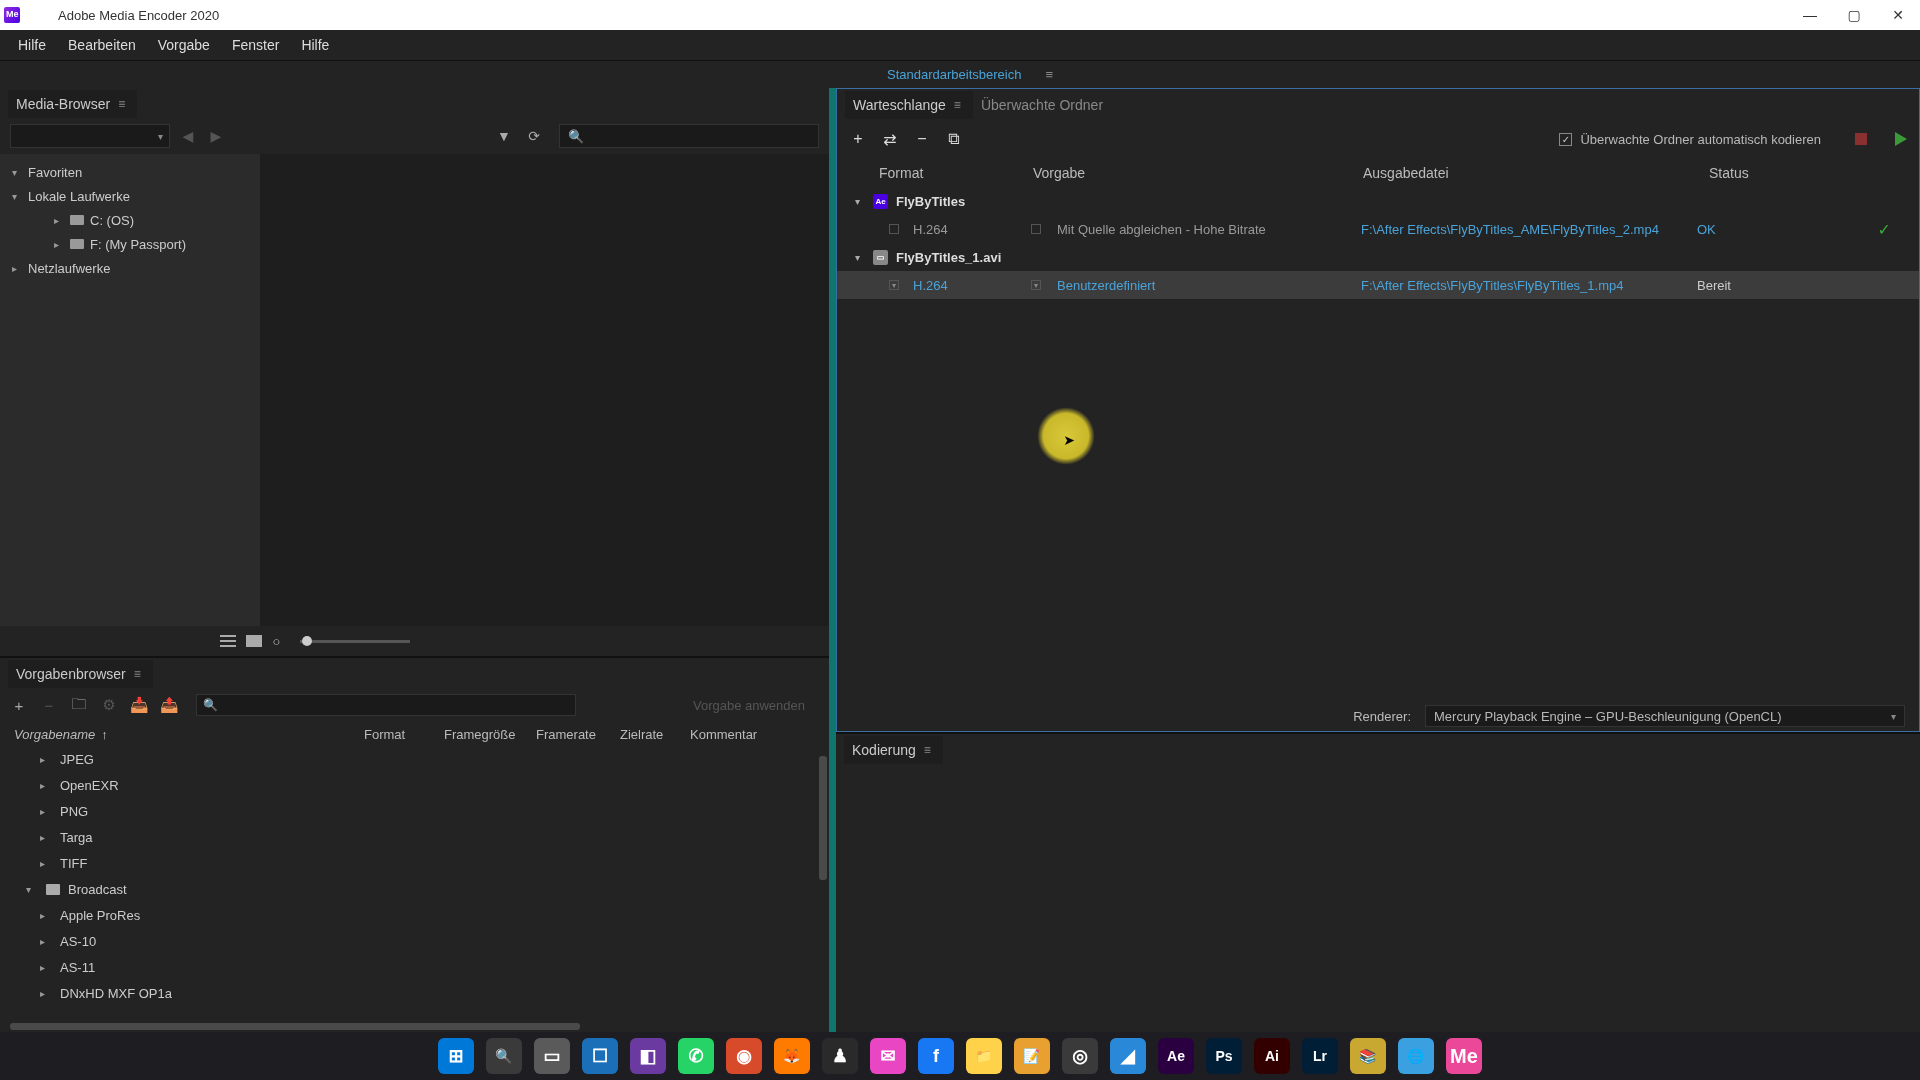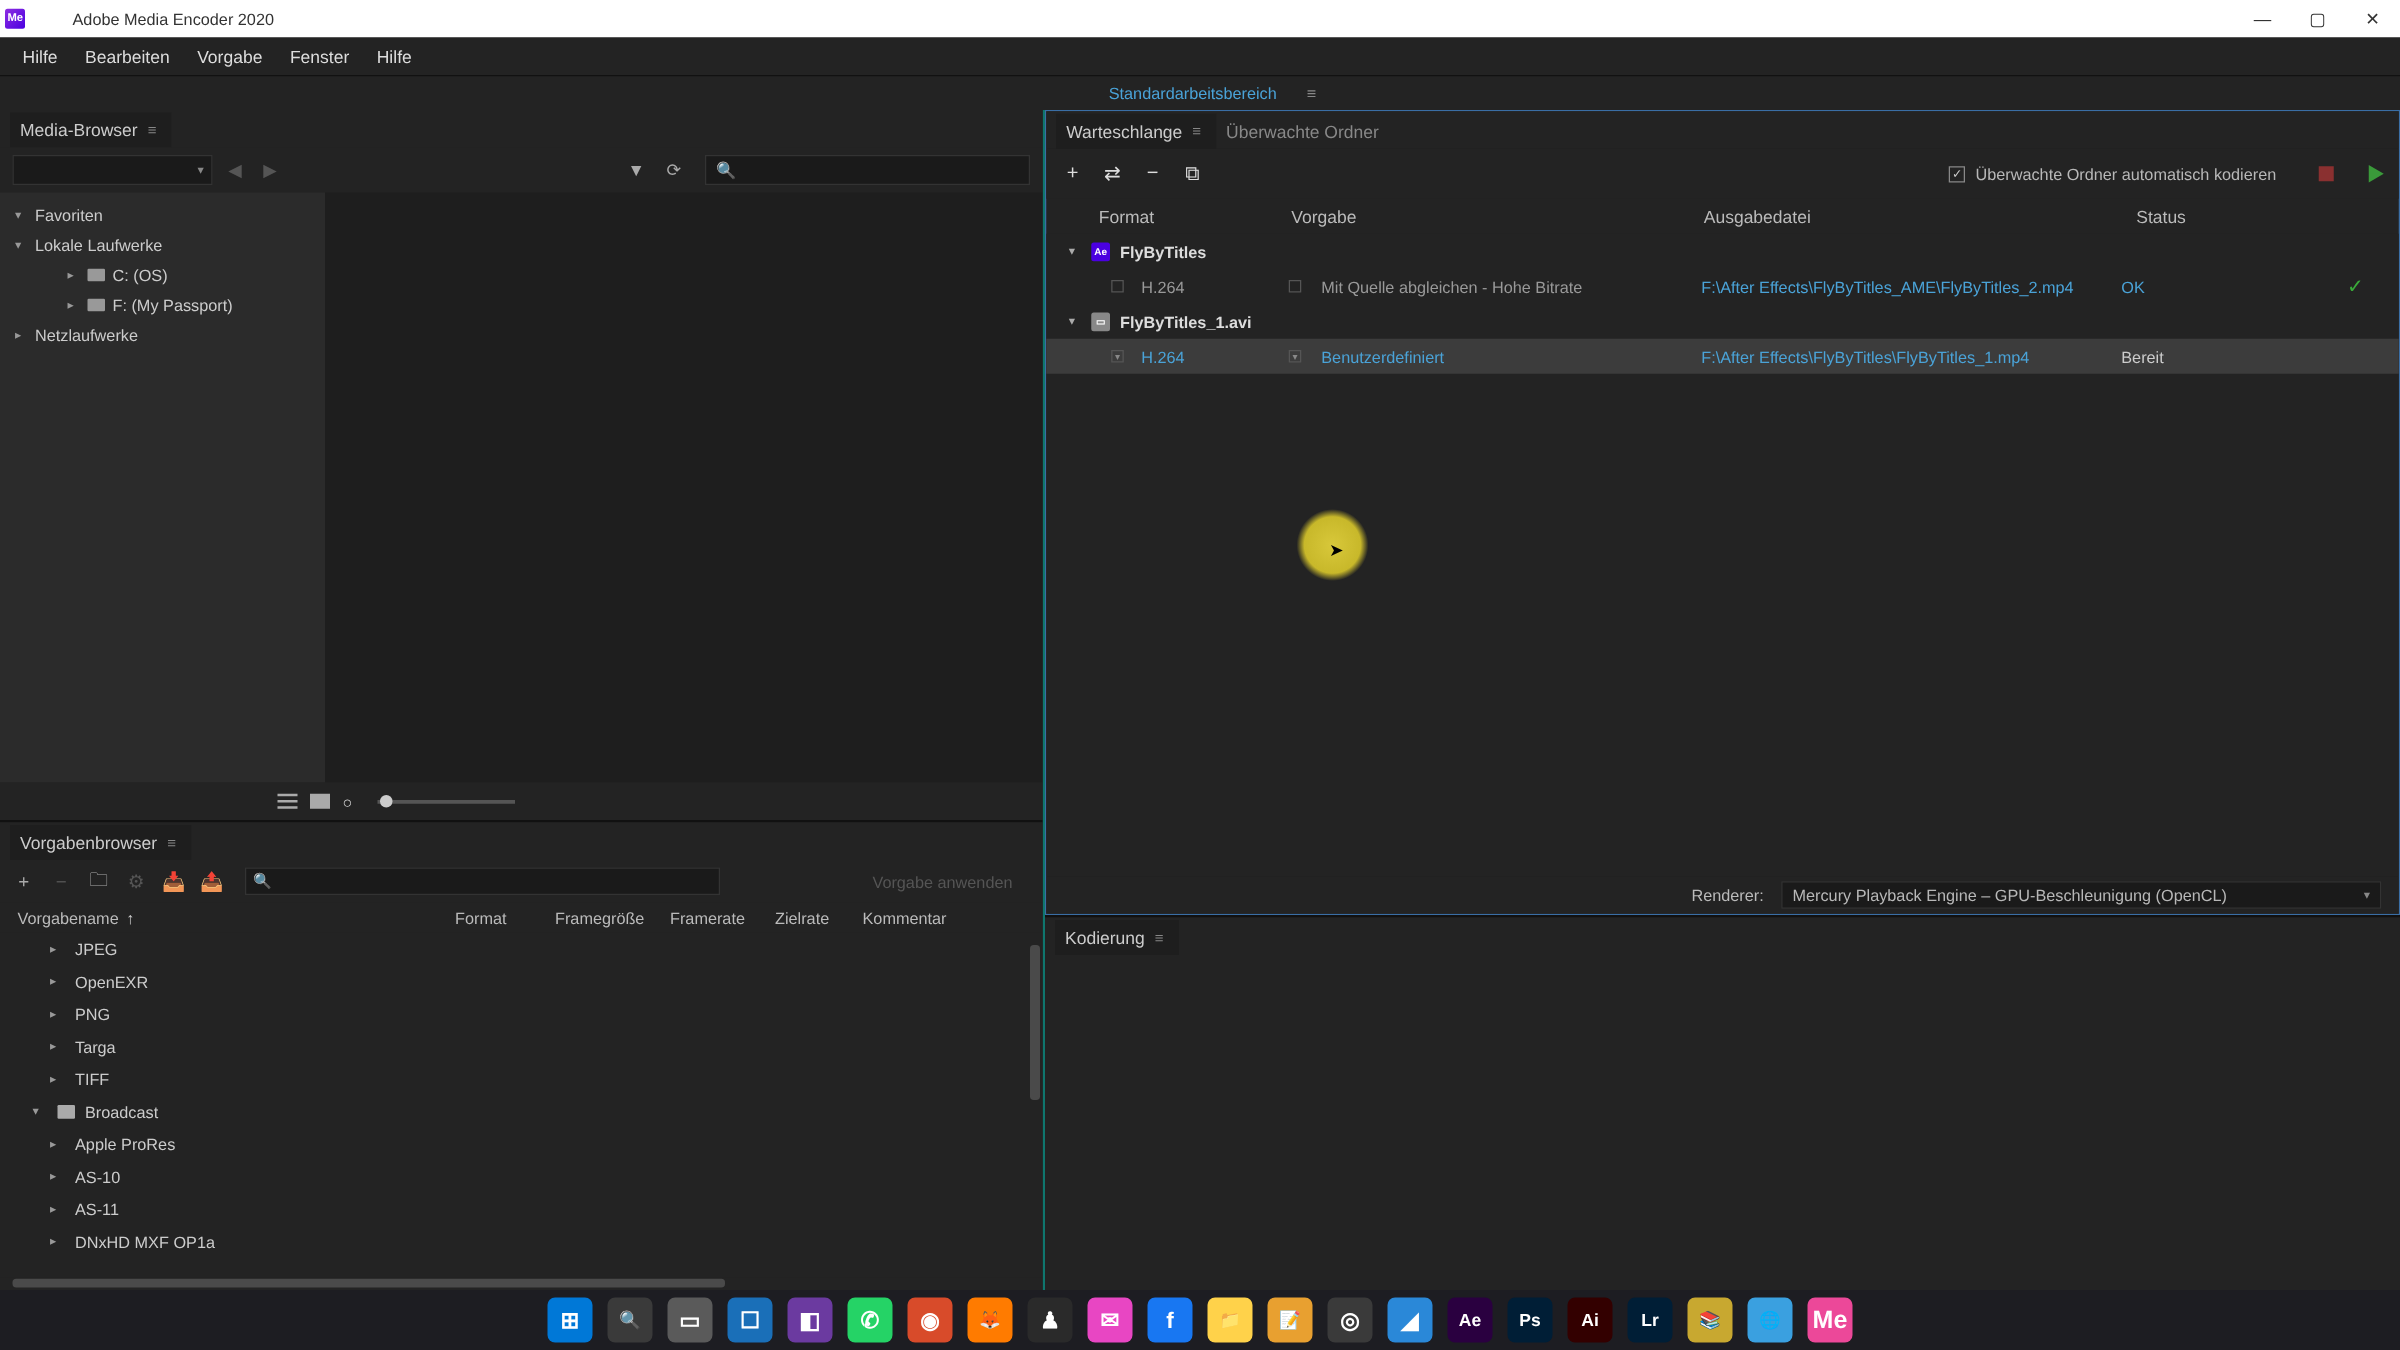--- a/index.html
+++ b/index.html
@@ -17,21 +17,21 @@
 .menubar { height: 30px; background: #232323; display: flex; align-items: center; padding: 0 8px; gap: 2px; }
 .menubar .menu-item { padding: 4px 10px; font-size: 14px; color: #ddd; }
 
 
 .workspace-header { height: 28px; background: #232323; display: flex; align-items: center; justify-content: center; border-top: 1px solid #111; }
 .workspace-name { color: #4aa3d8; font-size: 13px; padding: 0 20px; }
 .workspace-menu { color: #888; margin-left: 4px; }
 
 
 .main { display: flex; height: calc(100% - 30px - 30px - 28px - 48px); }
-.left-col { width: 836px; display: flex; flex-direction: column; border-right: 2px solid #0f766e; }
+.left-col { width: 836px; display: flex; flex-direction: column; border-right: 7px solid #0f766e; }
 .right-col { flex: 1; display: flex; flex-direction: column; }
 
 
 .panel { background: #232323; display: flex; flex-direction: column; position: relative; }
 .panel-tabstrip { height: 30px; display: flex; align-items: flex-end; padding: 0 8px; background: #232323; }
 .panel-tab { padding: 6px 12px 6px 8px; font-size: 14px; color: #ccc; display: flex; align-items: center; gap: 8px; }
 .panel-tab.active { background: #1e1e1e; }
 .panel-tab.inactive { color: #888; }
 .tab-menu { color: #888; font-size: 12px; }
 
@@ -61,21 +61,21 @@
 .slider-track { width: 110px; height: 3px; background: #555; position: relative; margin-left: 10px; }
 .slider-thumb { width: 10px; height: 10px; background: #ccc; border-radius: 50%; position: absolute; top: -4px; left: 2px; }
 
 
 .pb-toolbar { height: 34px; display: flex; align-items: center; padding: 0 10px; gap: 12px; background: #232323; }
 .pb-icon { color: #aaa; font-size: 15px; width: 18px; text-align: center; }
 .pb-icon.dim { color: #555; }
 .pb-search { flex: 1; height: 22px; background: #1a1a1a; border: 1px solid #333; max-width: 380px; margin-left: 6px; display: flex; align-items: center; padding: 0 6px; }
 .pb-apply { padding: 4px 14px; color: #555; background: transparent; margin-left: auto; }
 .pb-cols { height: 24px; display: flex; align-items: center; padding: 0 14px; gap: 0; color: #bbb; font-size: 13px; background: #232323; }
-.pb-col-name { width: 350px; display: flex; gap: 6px; }
+.pb-col-name { width: 350px; display: flex; gap: 6px; font-style: italic; }
 .pb-col-format { width: 80px; }
 .pb-col-frame { width: 92px; }
 .pb-col-rate { width: 84px; }
 .pb-col-bit { width: 70px; }
 .pb-col-comment { width: 80px; }
 .sort-arrow { color: #ccc; }
 .pb-list { flex: 1; background: #232323; overflow: hidden; position: relative; }
 .pb-row { display: flex; align-items: center; height: 26px; padding: 0 14px; gap: 8px; color: #ccc; font-size: 13px; }
 .pb-row .disc { width: 12px; color: #999; font-size: 10px; margin-left: 26px; }
 .pb-row.folder .disc { margin-left: 12px; }

